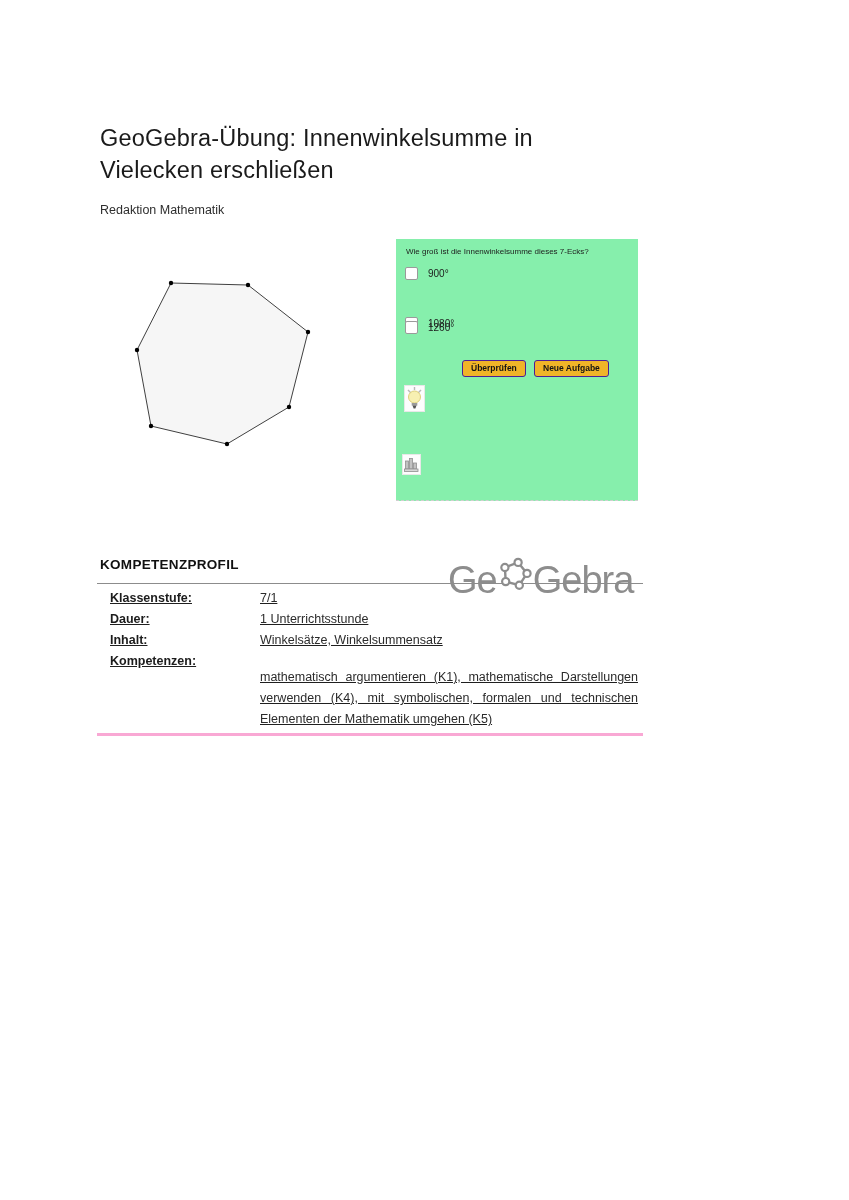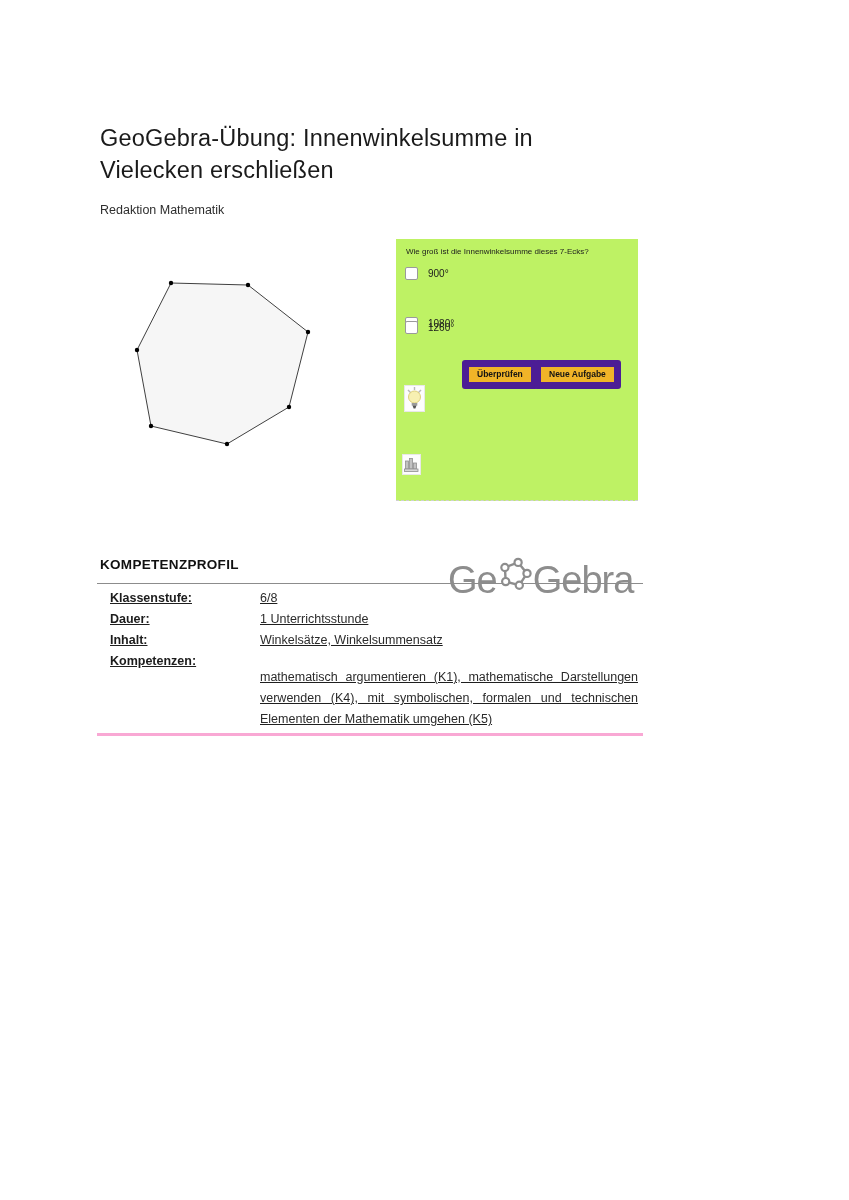--- a/index.html
+++ b/index.html
@@ -38,21 +38,21 @@
     width: 538px; height: 262px;
   }
   .polygon-svg {
     position: absolute;
     left: 0; top: 0;
   }
   .quiz-panel {
     position: absolute;
     left: 296px; top: 0;
     width: 242px; height: 262px;
-    background: #bef264;
+    background: #86efac;
     border-bottom: 1px dashed #cfcfcf;
   }
   .quiz-question {
     position: absolute;
     left: 10px; top: 8px;
     font-size: 8px;
     color: #1c1c1c;
   }
   .quiz-option {
     position: absolute;
@@ -69,21 +69,21 @@
   }
   .quiz-option .opt-label {
     margin-left: 10px;
     font-size: 10px;
     color: #1c1c1c;
   }
   .quiz-btn {
     position: absolute;
     top: 121px;
     background: #f0b428;
-    border: 7px solid #4c1d95;
+    border: 1px solid #4c1d95;
     border-radius: 3px;
     font-family: "Liberation Sans", sans-serif;
     font-size: 8.5px;
     font-weight: 700;
     color: #131313;
     padding: 3px 8px;
     cursor: pointer;
     line-height: 1;
   }
   .btn-check { left: 66px; }
@@ -211,21 +211,21 @@
       </svg>
     </div>
   </div>
 </div>
 
 <div class="profile-heading">KOMPETENZPROFIL</div>
 
 <div class="profile-table">
   <div class="profile-row">
     <div class="p-label">Klassenstufe:</div>
-    <div class="p-value">6/8</div>
+    <div class="p-value">7/1</div>
   </div>
   <div class="profile-row">
     <div class="p-label">Dauer:</div>
     <div class="p-value">1 Unterrichtsstunde</div>
   </div>
   <div class="profile-row">
     <div class="p-label">Inhalt:</div>
     <div class="p-value">Winkelsätze, Winkelsummensatz</div>
   </div>
   <div class="profile-row">

